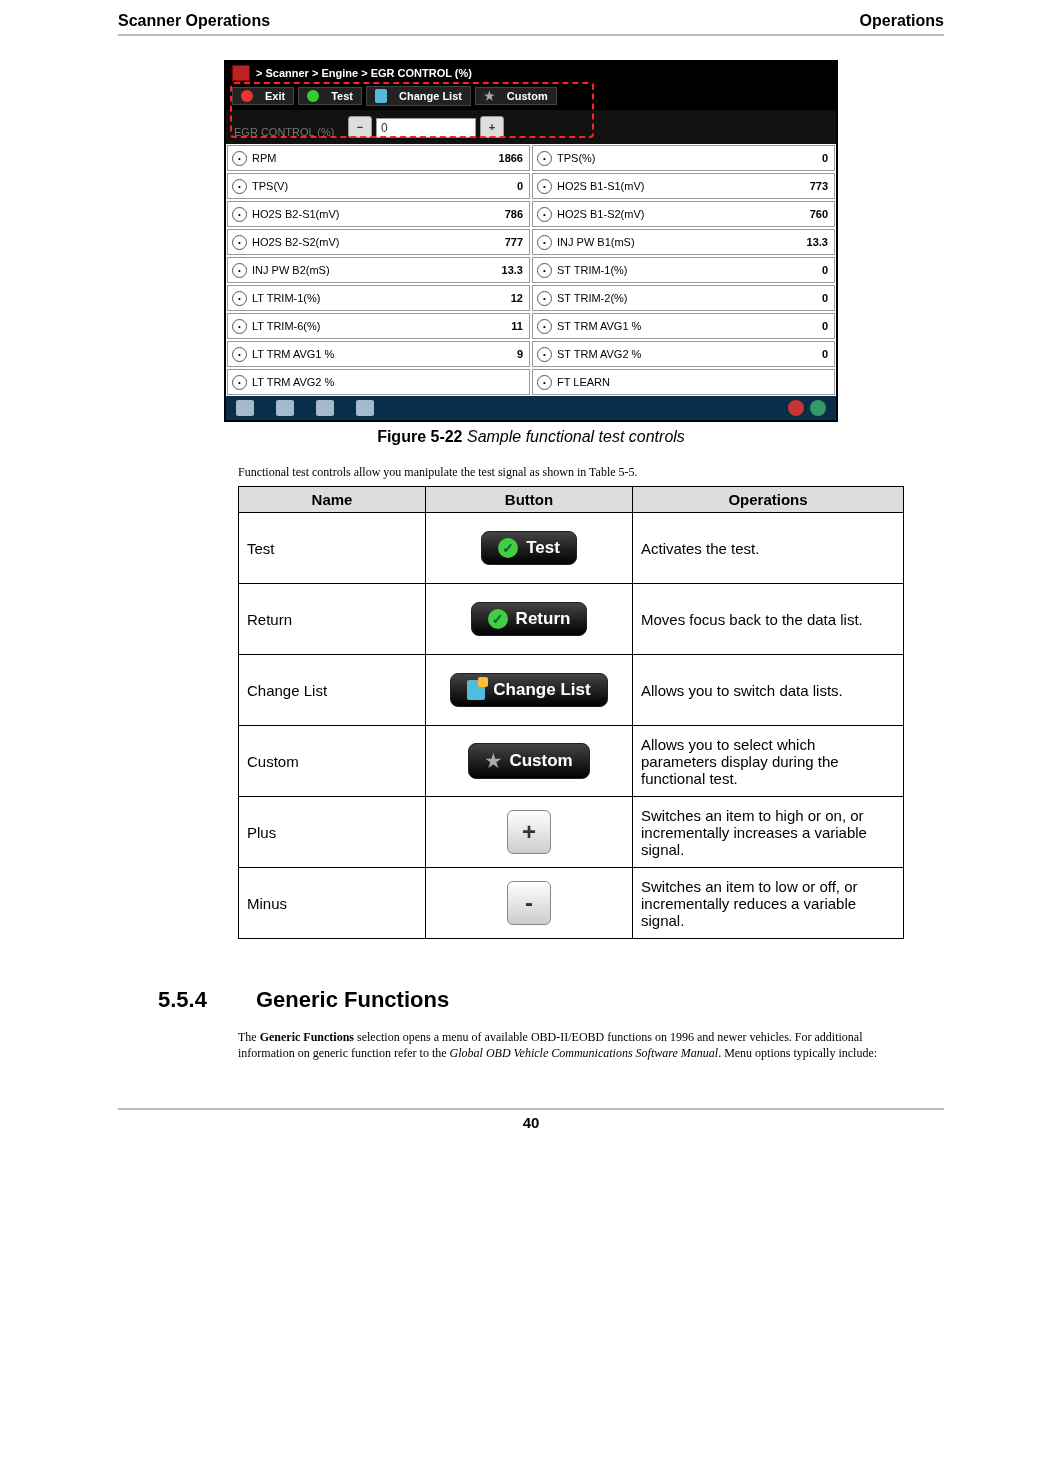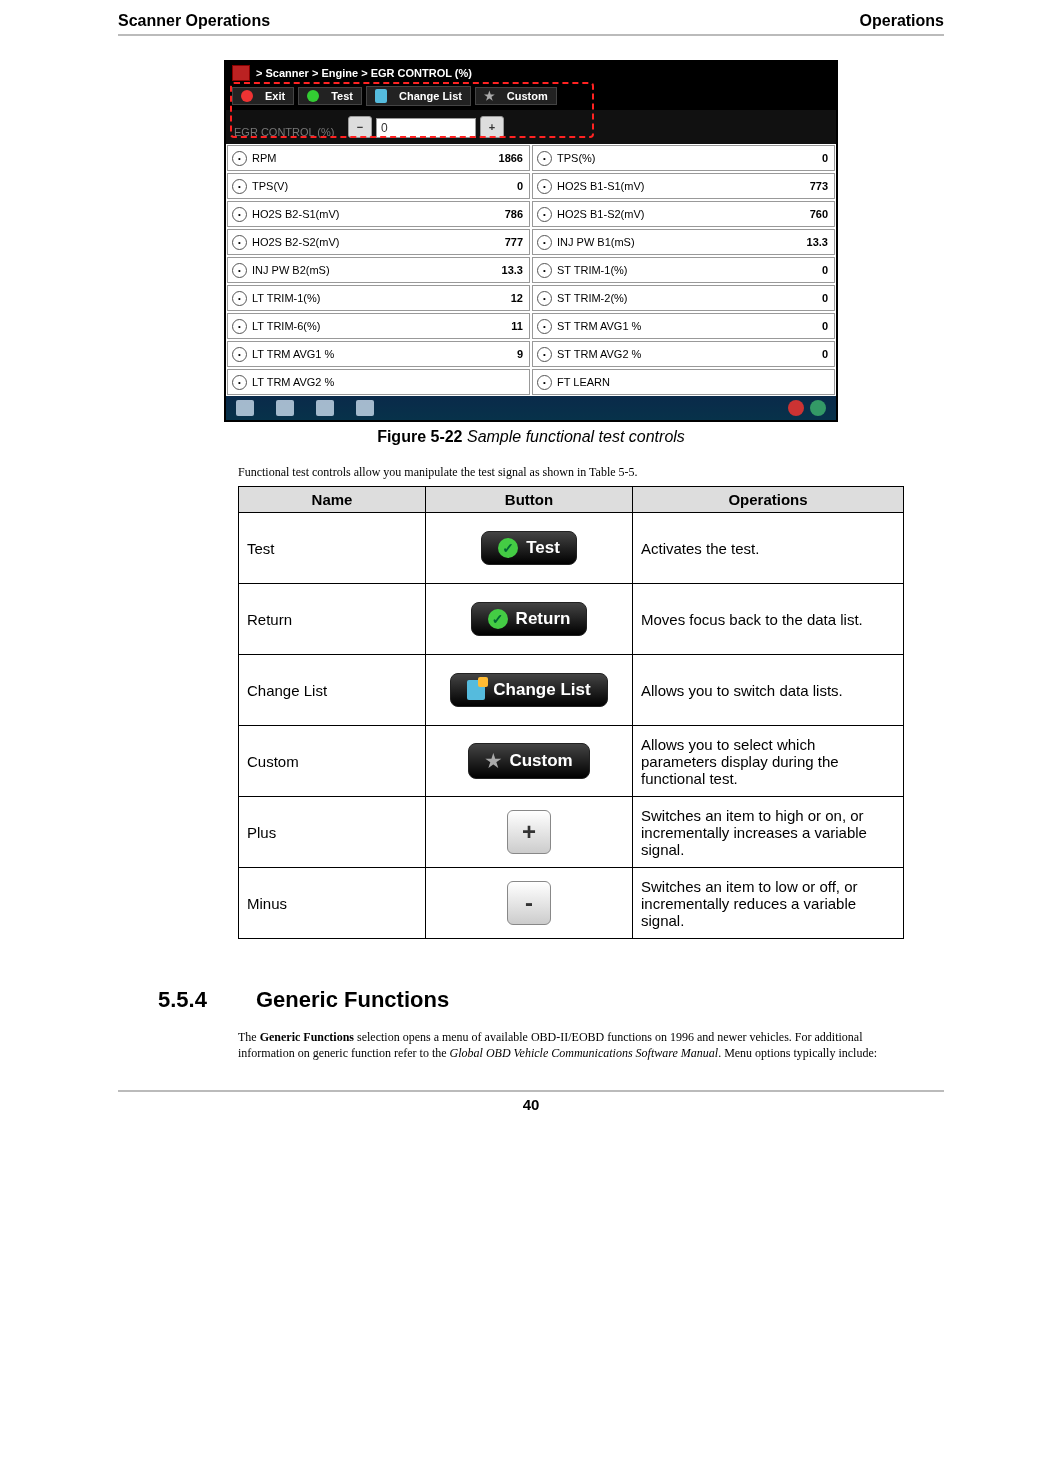--- a/index.html
+++ b/index.html
@@ -195,21 +195,21 @@
   .sec-title { font-size: 22px; font-weight:bold;}
   .para .b { font-weight:bold;}
   .para .i { font-style: italic;}
 
   .page-footer {
     border-top: 2px solid #bbb;
     text-align:center;
     font-weight:bold;
     font-size:15px;
     padding-top: 4px;
-    margin-top: 28px;
+    margin-top: 46px;
   }
 </style>
 </head>
 <body>
 
 <div class="page">
 
   <div class="running-header">
     <span>Scanner Operations</span>
     <span>Operations</span>

